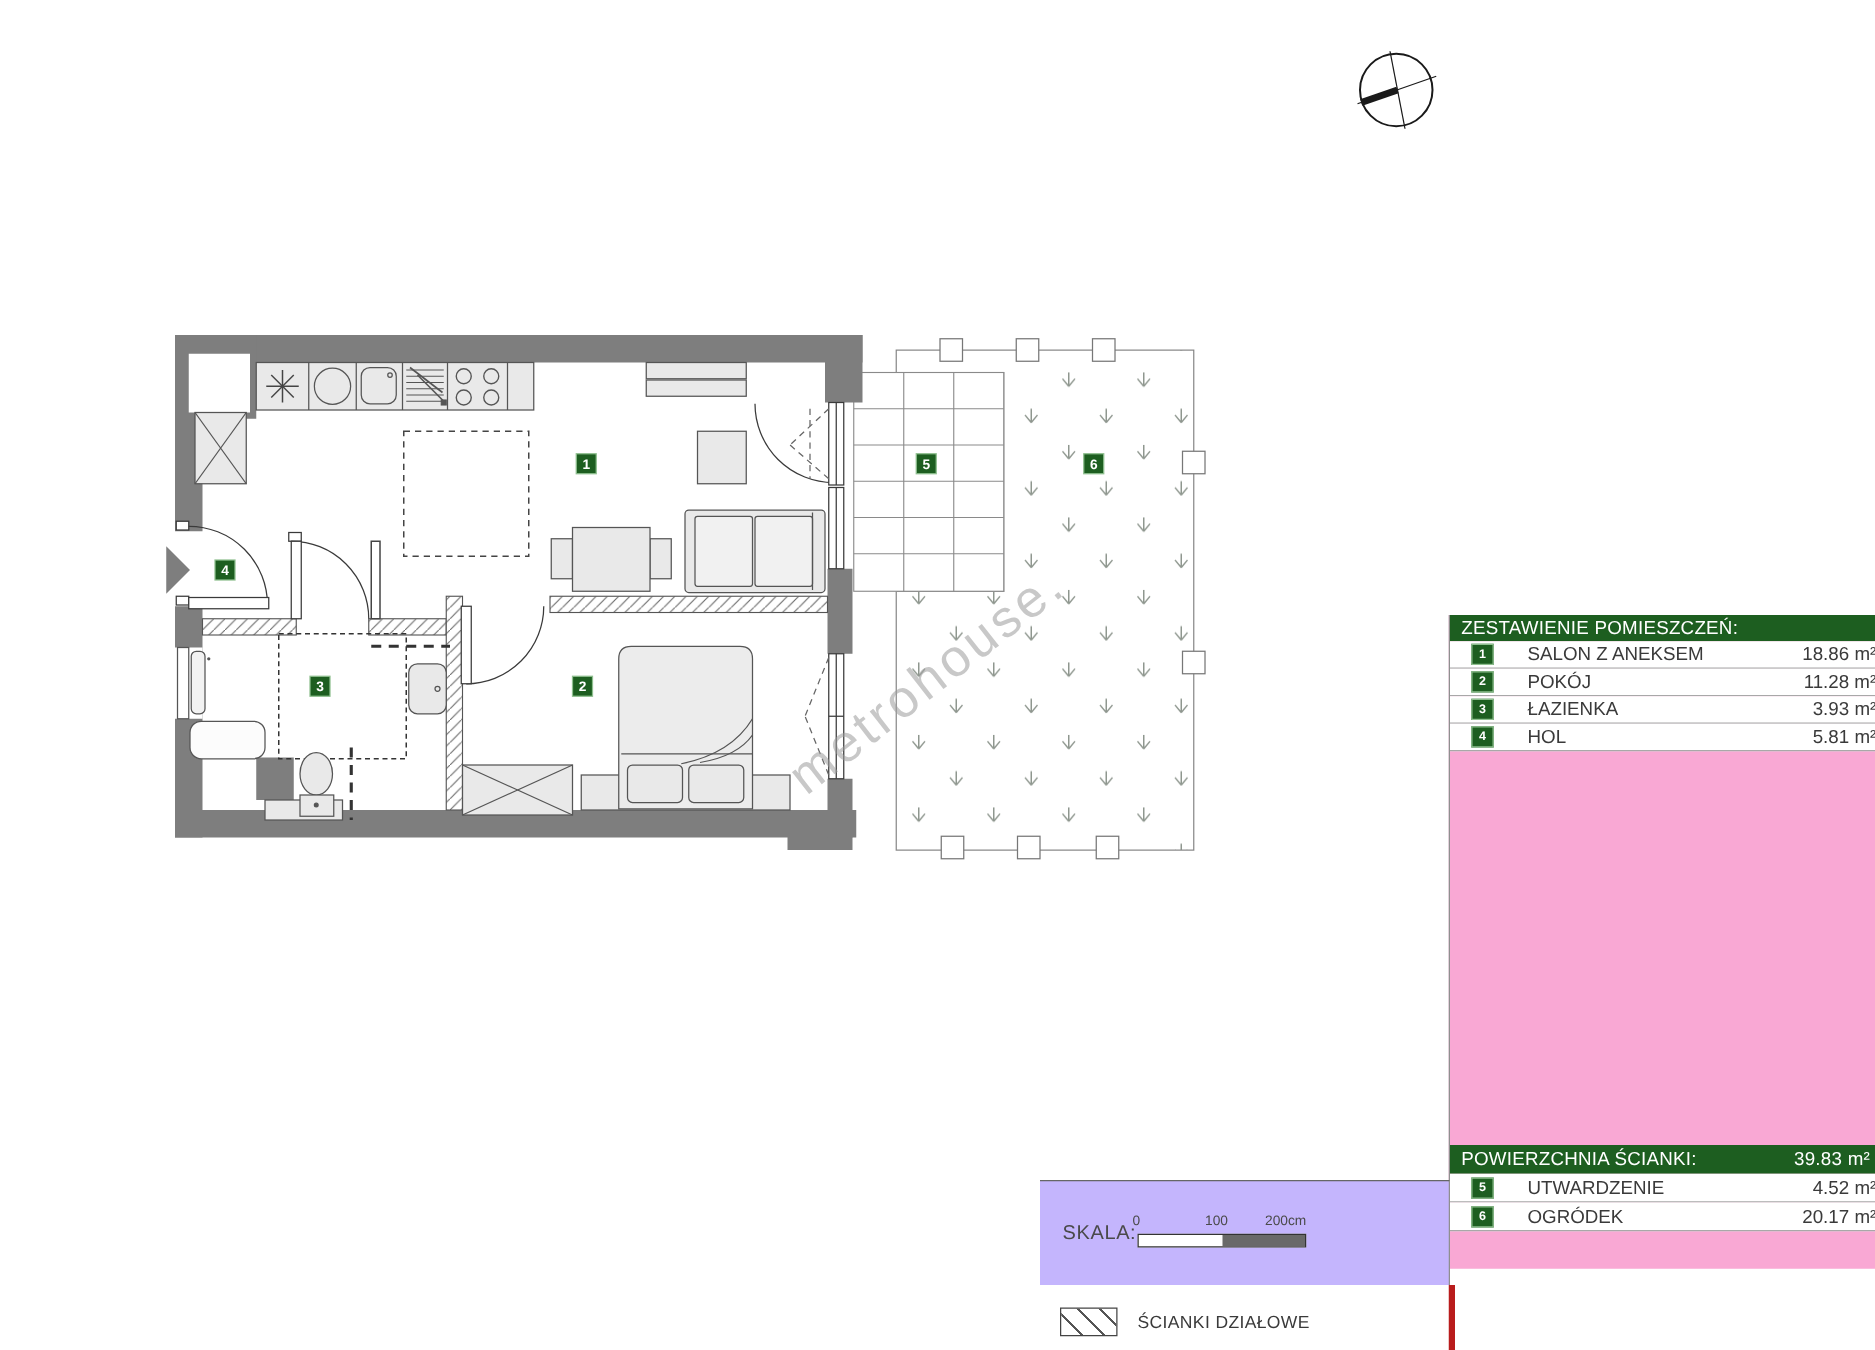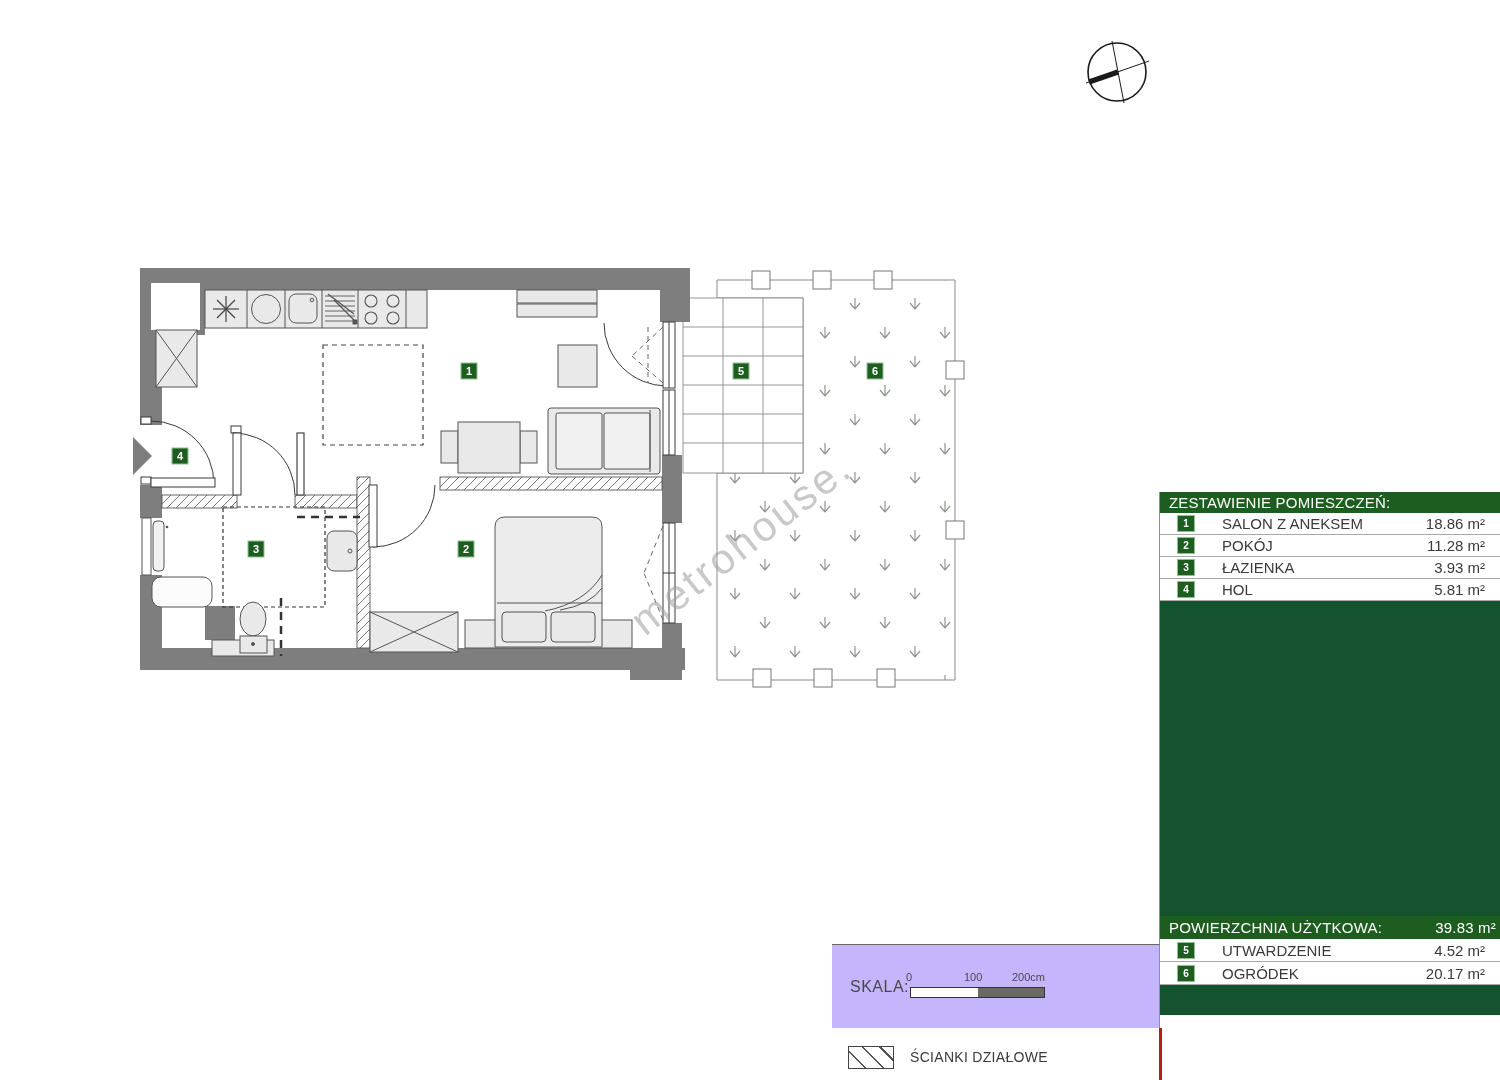--- a/index.html
+++ b/index.html
@@ -3,60 +3,60 @@
 <meta charset="utf-8">
 <style>
   html,body{margin:0;padding:0;}
   body{
     width:1500px;height:1080px;position:relative;background:#ffffff;overflow:hidden;
     font-family:"Liberation Sans", sans-serif;
   }
   
   .right-panel{
     position:absolute;left:1159px;top:492px;width:341px;height:523px;
-    border-left:1px solid #8f8f8f;display:flex;flex-direction:column;background:#14532d;
+    border-left:1px solid #8f8f8f;display:flex;flex-direction:column;background:#f9a8d4;
   }
   .tbl-header{
     background:#1d5e20;color:#fff;height:21px;line-height:21px;
     font-size:15px;padding-left:9px;letter-spacing:.2px;display:flex;
   }
   .tbl-header .hdr-total{margin-left:auto;padding-right:5px;}
   .tbl-row{
     display:flex;align-items:center;height:21px;border-bottom:1px solid #a8a8a8;
     background:#fff;font-size:15px;color:#3a3a3a;
   }
   .tbl-row.tall{height:22px;}
   .num-box{
     width:16px;height:15px;background:#1d5e20;border:1px solid #8fc08f;
     color:#fff;font-size:10px;font-weight:bold;text-align:center;line-height:15px;
     margin-left:17px;flex:0 0 auto;
   }
   .row-label{margin-left:27px;}
-  .row-area{margin-left:auto;padding-right:16px;}
+  .row-area{margin-left:auto;padding-right:0;}
   .panel-spacer{flex:1 1 auto;}
   .panel-tail{height:30px;}
   
   .scale-box{
     position:absolute;left:832px;top:944px;width:327px;height:83px;
     border-top:1px solid #666;border-bottom:1px solid #666;border-right:1px solid #8f8f8f;
     background:#c4b5fd;
   }
   .scale-label{position:absolute;left:18px;top:33px;font-size:16px;color:#4a4a4a;letter-spacing:.5px;}
   .scale-num{position:absolute;top:26px;font-size:11px;color:#4a4a4a;}
   .scale-num.n0{left:74px;}
   .scale-num.n100{left:132px;}
   .scale-num.n200{left:180px;}
   .scale-bar{
     position:absolute;left:78px;top:42px;width:133px;height:9px;
     border:1px solid #333;background:#fff;
   }
   .scale-bar .dark-half{position:absolute;right:0;top:0;width:66px;height:9px;background:#696969;}
   .walls-box{
     position:absolute;left:832px;top:1028px;width:327px;height:52px;
-    border-right:3px solid #b91c1c;background:#fff;
+    border-right:5px solid #b91c1c;background:#fff;
   }
   .hatch-swatch{
     position:absolute;left:16px;top:18px;width:44px;height:21px;border:1px solid #444;
     background:repeating-linear-gradient(45deg,#ffffff 0 11px,#555 11px 12.5px);
   }
   .walls-label{position:absolute;left:78px;top:21px;font-size:14px;color:#3a3a3a;letter-spacing:.3px;}
   svg text{font-family:"Liberation Sans", sans-serif;}
 </style>
 </head>
 <body>
@@ -331,21 +331,21 @@
   </div>
   <div class="tbl-row">
     <span class="num-box">4</span>
     <span class="row-label">HOL</span>
     <span class="row-area">5.81 m²</span>
   </div>
 
   <div class="panel-spacer"></div>
 
   <div class="tbl-header" style="height:23px;line-height:23px;">
-    <span>POWIERZCHNIA UŻYTKOWA:</span>
+    <span>POWIERZCHNIA ŚCIANKI:</span>
     <span class="hdr-total">39.83 m²</span>
   </div>
 
   <div class="tbl-row tall">
     <span class="num-box">5</span>
     <span class="row-label">UTWARDZENIE</span>
     <span class="row-area">4.52 m²</span>
   </div>
   <div class="tbl-row tall">
     <span class="num-box">6</span>

